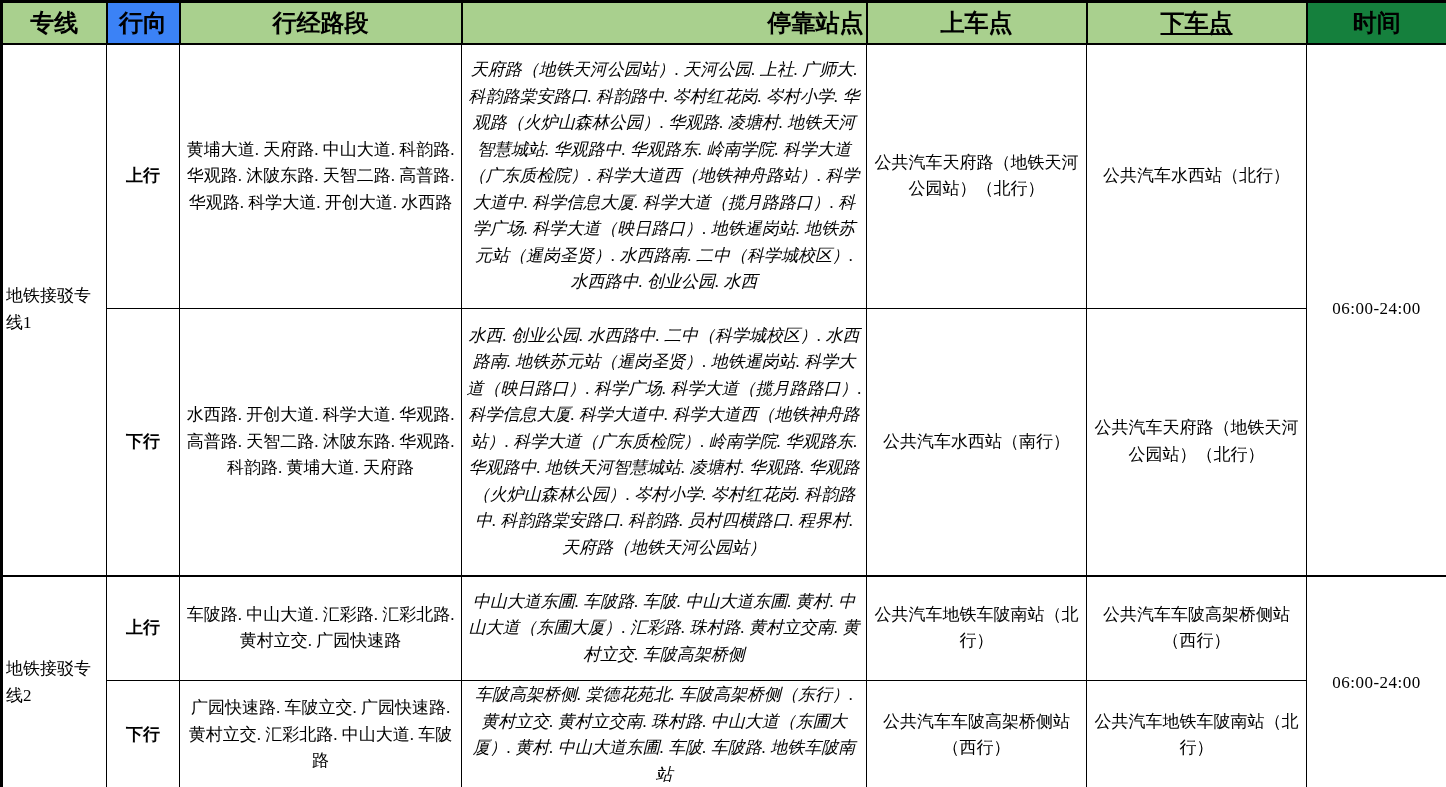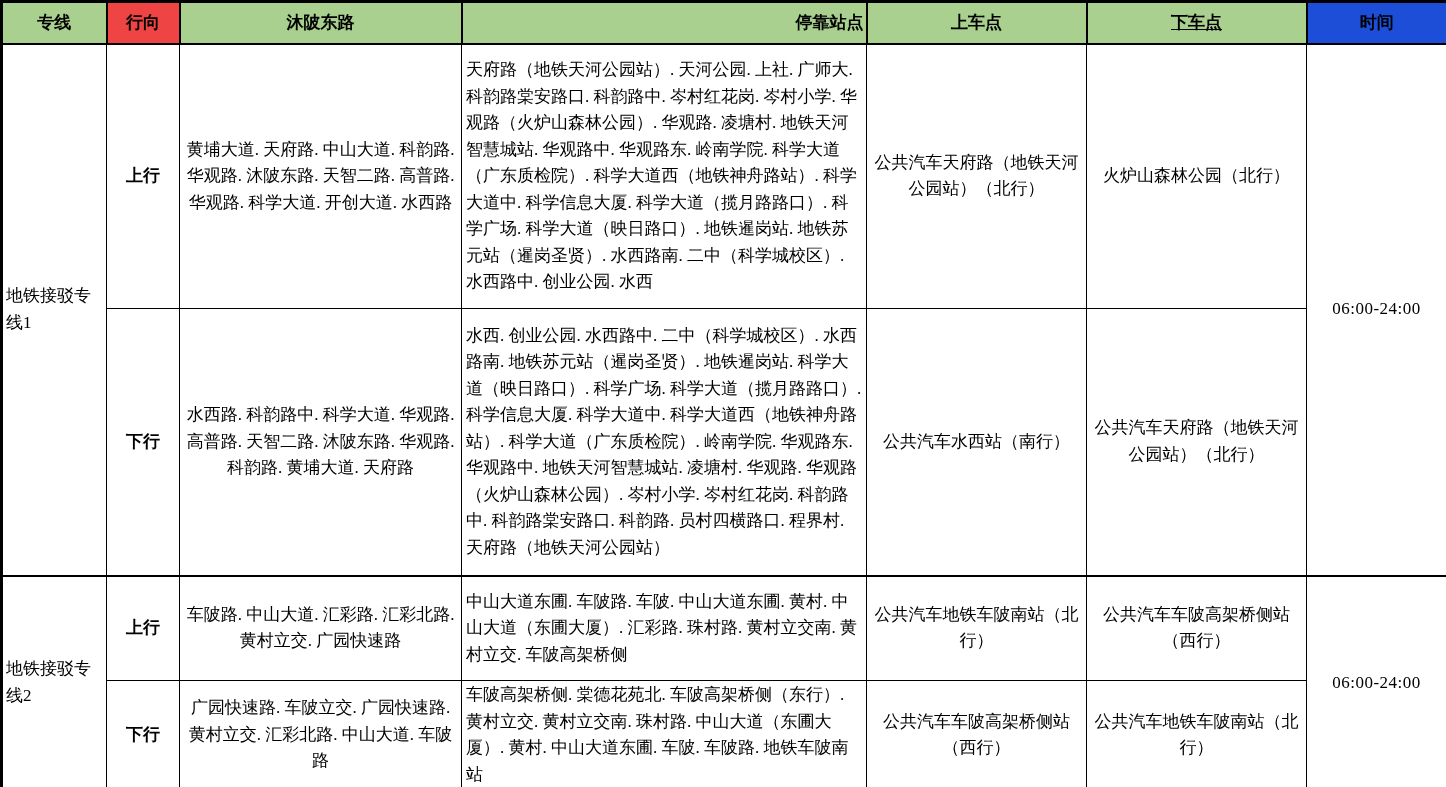--- a/index.html
+++ b/index.html
@@ -19,40 +19,40 @@
   col.c1 { width: 105px; }
   col.c2 { width: 73px; }
   col.c3 { width: 282px; }
   col.c4 { width: 405px; }
   col.c5 { width: 220px; }
   col.c6 { width: 220px; }
   col.c7 { width: 141px; }
   thead th {
     border: 2px solid #000;
     height: 42px;
-    font-size: 17px;
+    font-size: 24px;
     font-weight: bold;
     text-align: center;
     vertical-align: middle;
     color: #000;
     padding: 0 2px;
   }
   tbody td {
     border: 1px solid #000;
     font-size: 17px;
     line-height: 26.5px;
     color: #000;
     vertical-align: middle;
     padding: 1px 5px;
   }
   tr.group-start td { border-top: 2.5px solid #000; }
   td.c-line  { padding: 1px 3px; }
   td.c-dir   { text-align: center; font-weight: bold; }
   td.c-route { text-align: center; }
-  td.c-stops { text-align: left; padding: 1px 4px; }
+  td.c-stops { text-align: center; padding: 1px 4px; font-style: italic; }
   td.c-pick, td.c-drop { text-align: center; }
   td.c-time  { text-align: center; letter-spacing: 0.5px; margin-top: 48px; }
   tr.r-tall-1 { height: 265px; }
   tr.r-tall-2 { height: 267px; }
   tr.r-short  { height: 105px; }
 </style>
 </head>
 <body>
 
 <table class="route-table">
@@ -61,41 +61,41 @@
       <col class="c2">
       <col class="c3">
       <col class="c4">
     <col class="c5">
       <col class="c6">
       <col class="c7">
   </colgroup>
   <thead>
     <tr>
       <th style="background: rgb(169, 208, 142);">专线</th>
-      <th style="background: #ef4444;">行向</th>
-      <th style="background: rgb(169, 208, 142);">沐陂东路</th>
+      <th style="background: #3b82f6;">行向</th>
+      <th style="background: rgb(169, 208, 142);">行经路段</th>
       <th style="background: rgb(169, 208, 142); text-align: right;">停靠站点</th>
       <th style="background: rgb(169, 208, 142);">上车点</th>
       <th style="background: rgb(169, 208, 142); text-decoration: underline;">下车点</th>
-      <th style="background: #1d4ed8;">时间</th>
+      <th style="background: #15803d;">时间</th>
     </tr>
   </thead>
   <tbody>
     <tr class="r-tall-1">
       <td class="c-line" rowspan="2">地铁接驳专线1</td>
       <td class="c-dir">上行</td>
       <td class="c-route">黄埔大道. 天府路. 中山大道. 科韵路. 华观路. 沐陂东路. 天智二路. 高普路. 华观路. 科学大道. 开创大道. 水西路</td>
       <td class="c-stops">天府路（地铁天河公园站）. 天河公园. 上社. 广师大. 科韵路棠安路口. 科韵路中. 岑村红花岗. 岑村小学. 华观路（火炉山森林公园）. 华观路. 凌塘村. 地铁天河智慧城站. 华观路中. 华观路东. 岭南学院. 科学大道（广东质检院）. 科学大道西（地铁神舟路站）. 科学大道中. 科学信息大厦. 科学大道（揽月路路口）. 科学广场. 科学大道（映日路口）. 地铁暹岗站. 地铁苏元站（暹岗圣贤）. 水西路南. 二中（科学城校区）. 水西路中. 创业公园. 水西</td>
       <td class="c-pick">公共汽车天府路（地铁天河公园站）（北行）</td>
-      <td class="c-drop">火炉山森林公园（北行）</td>
+      <td class="c-drop">公共汽车水西站（北行）</td>
       <td class="c-time" rowspan="2">06:00-24:00</td>
     </tr>
     <tr class="r-tall-2">
       <td class="c-dir">下行</td>
-      <td class="c-route">水西路. 科韵路中. 科学大道. 华观路. 高普路. 天智二路. 沐陂东路. 华观路. 科韵路. 黄埔大道. 天府路</td>
+      <td class="c-route">水西路. 开创大道. 科学大道. 华观路. 高普路. 天智二路. 沐陂东路. 华观路. 科韵路. 黄埔大道. 天府路</td>
       <td class="c-stops">水西. 创业公园. 水西路中. 二中（科学城校区）. 水西路南. 地铁苏元站（暹岗圣贤）. 地铁暹岗站. 科学大道（映日路口）. 科学广场. 科学大道（揽月路路口）. 科学信息大厦. 科学大道中. 科学大道西（地铁神舟路站）. 科学大道（广东质检院）. 岭南学院. 华观路东. 华观路中. 地铁天河智慧城站. 凌塘村. 华观路. 华观路（火炉山森林公园）. 岑村小学. 岑村红花岗. 科韵路中. 科韵路棠安路口. 科韵路. 员村四横路口. 程界村. 天府路（地铁天河公园站）</td>
       <td class="c-pick">公共汽车水西站（南行）</td>
       <td class="c-drop">公共汽车天府路（地铁天河公园站）（北行）</td>
     </tr>
     <tr class="r-short group-start">
       <td class="c-line" rowspan="2">地铁接驳专线2</td>
       <td class="c-dir">上行</td>
       <td class="c-route">车陂路. 中山大道. 汇彩路. 汇彩北路. 黄村立交. 广园快速路</td>
       <td class="c-stops">中山大道东圃. 车陂路. 车陂. 中山大道东圃. 黄村. 中山大道（东圃大厦）. 汇彩路. 珠村路. 黄村立交南. 黄村立交. 车陂高架桥侧</td>
       <td class="c-pick">公共汽车地铁车陂南站（北行）</td>

